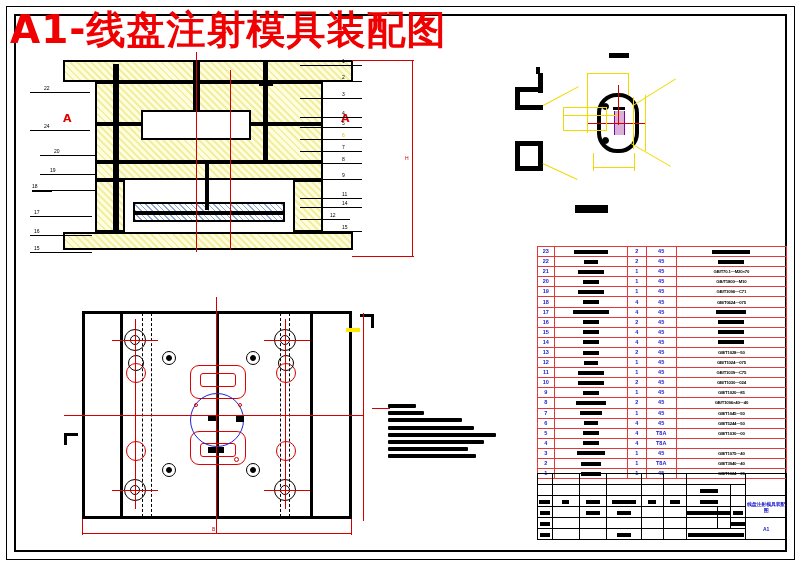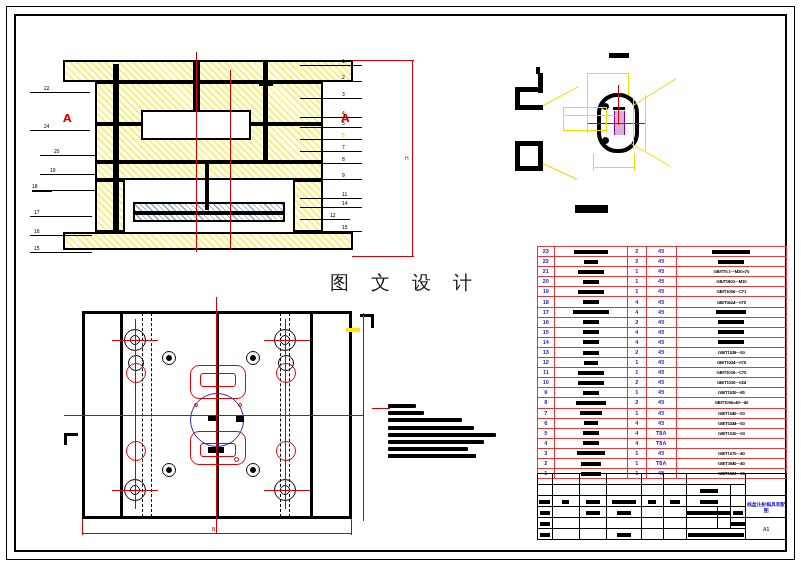--- a/index.html
+++ b/index.html
@@ -74,22 +74,22 @@
   .A-mark{color:#e00000;font-weight:700;font-size:11px;font-family:"DejaVu Sans",sans-serif;}
 </style>
 </head>
 <body>
 
 <div id="sheet">
 
   <div class="abs frame-outer"></div>
   <div class="abs frame-inner"></div>
 
-
-  <div class="abs watermark">图 文 设 计</div>
+  <div class="abs title-main">A1-线盘注射模具装配图</div>
+
 
   <div class="abs" style="left:45px;top:52px;width:320px;height:215px;">
 
     <div class="abs plate hatch-y" style="left:18px;top:8px;width:290px;height:22px;"></div>
 
     <div class="abs plate hatch-y" style="left:50px;top:30px;width:228px;height:42px;"></div>
 
     <div class="abs plate hatch-y" style="left:50px;top:72px;width:228px;height:38px;"></div>
 
     <div class="abs plate hatch-y" style="left:50px;top:110px;width:228px;height:18px;"></div>

